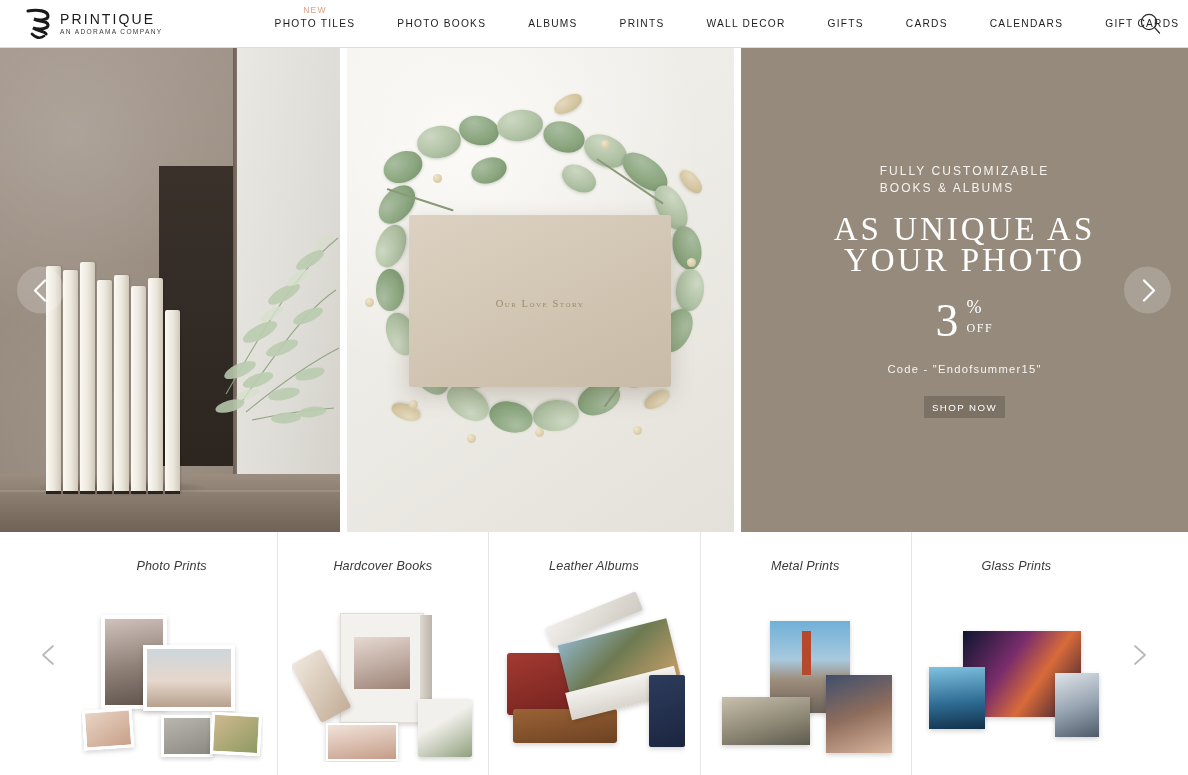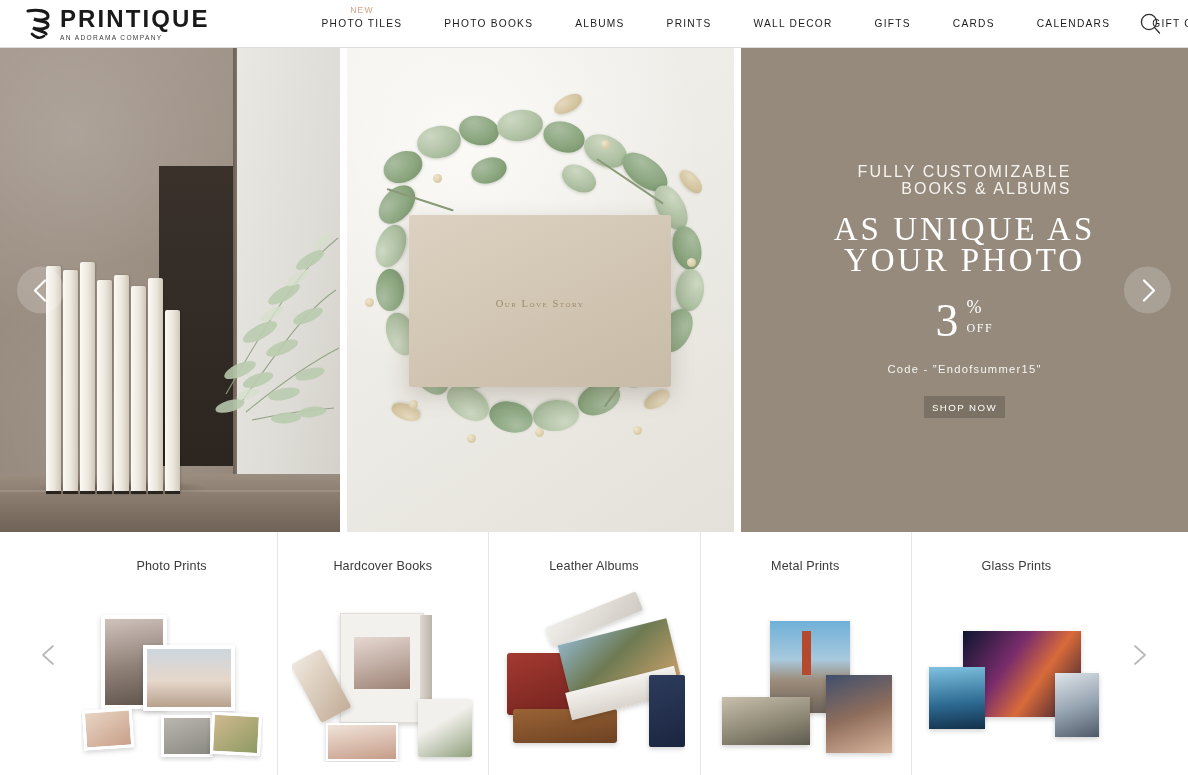--- a/index.html
+++ b/index.html
@@ -20,21 +20,21 @@
     align-items: center;
   }
   .logo-wrap {
     display: flex; align-items: center;
     margin-left: 24px; gap: 8px;
     height: 100%;
   }
   .logo-mark { width: 28px; height: 32px; display: block; }
   .logo-text { display: flex; flex-direction: column; justify-content: center; }
   .logo-name {
-    font-size: 24px; font-weight: 700; letter-spacing: 2.1px;
+    font-size: 14px; font-weight: 400; letter-spacing: 2.1px;
     color: #1a1a1a; line-height: 1.05; font-family: "Liberation Sans", sans-serif;
   }
   .logo-sub {
     font-size: 6.6px; letter-spacing: 1.35px; color: #3a3a3a;
     margin-top: 2px; font-weight: 400;
   }
 
   .nav { display: flex; align-items: center; margin-left: 112px; height: 100%; }
   .nav-item {
     position: relative;
@@ -180,22 +180,22 @@
   
   .p3-bg { position: absolute; inset: 0; background: #958a7c; }
   .promo {
     position: relative;
     height: 100%;
     display: flex; flex-direction: column;
     align-items: center; justify-content: center;
     color: #ffffff;
   }
   .promo-eyebrow {
-    font-size: 16px; letter-spacing: 2.05px;
-    line-height: 17px; text-align: right; font-weight: 400;
+    font-size: 12px; letter-spacing: 2.05px;
+    line-height: 17px; text-align: left; font-weight: 400;
     color: #f6f3ef;
   }
   .promo-head {
     font-family: "Liberation Serif", serif;
     font-size: 33px;
     letter-spacing: 3.0px;
     line-height: 31px;
     text-align: center;
     margin-top: 17px;
     color: #ffffff;
@@ -269,20 +269,21 @@
   .cat + .cat::before {
     content: "";
     position: absolute; left: 0; top: 0; bottom: 0;
     width: 1px; background: #e6e6e6;
   }
   .cat-label {
     font-size: 12.6px;
     color: #3a3a3a;
     letter-spacing: 0.15px;
     margin-bottom: 14px;
+    font-style: italic;
   }
   .cat-img {
     width: 182px; height: 175px;
     position: relative; overflow: hidden;
     background: #ffffff;
   }
   .cat-arrow {
     position: absolute; top: 110px;
     width: 26px; height: 26px;
     cursor: pointer;

